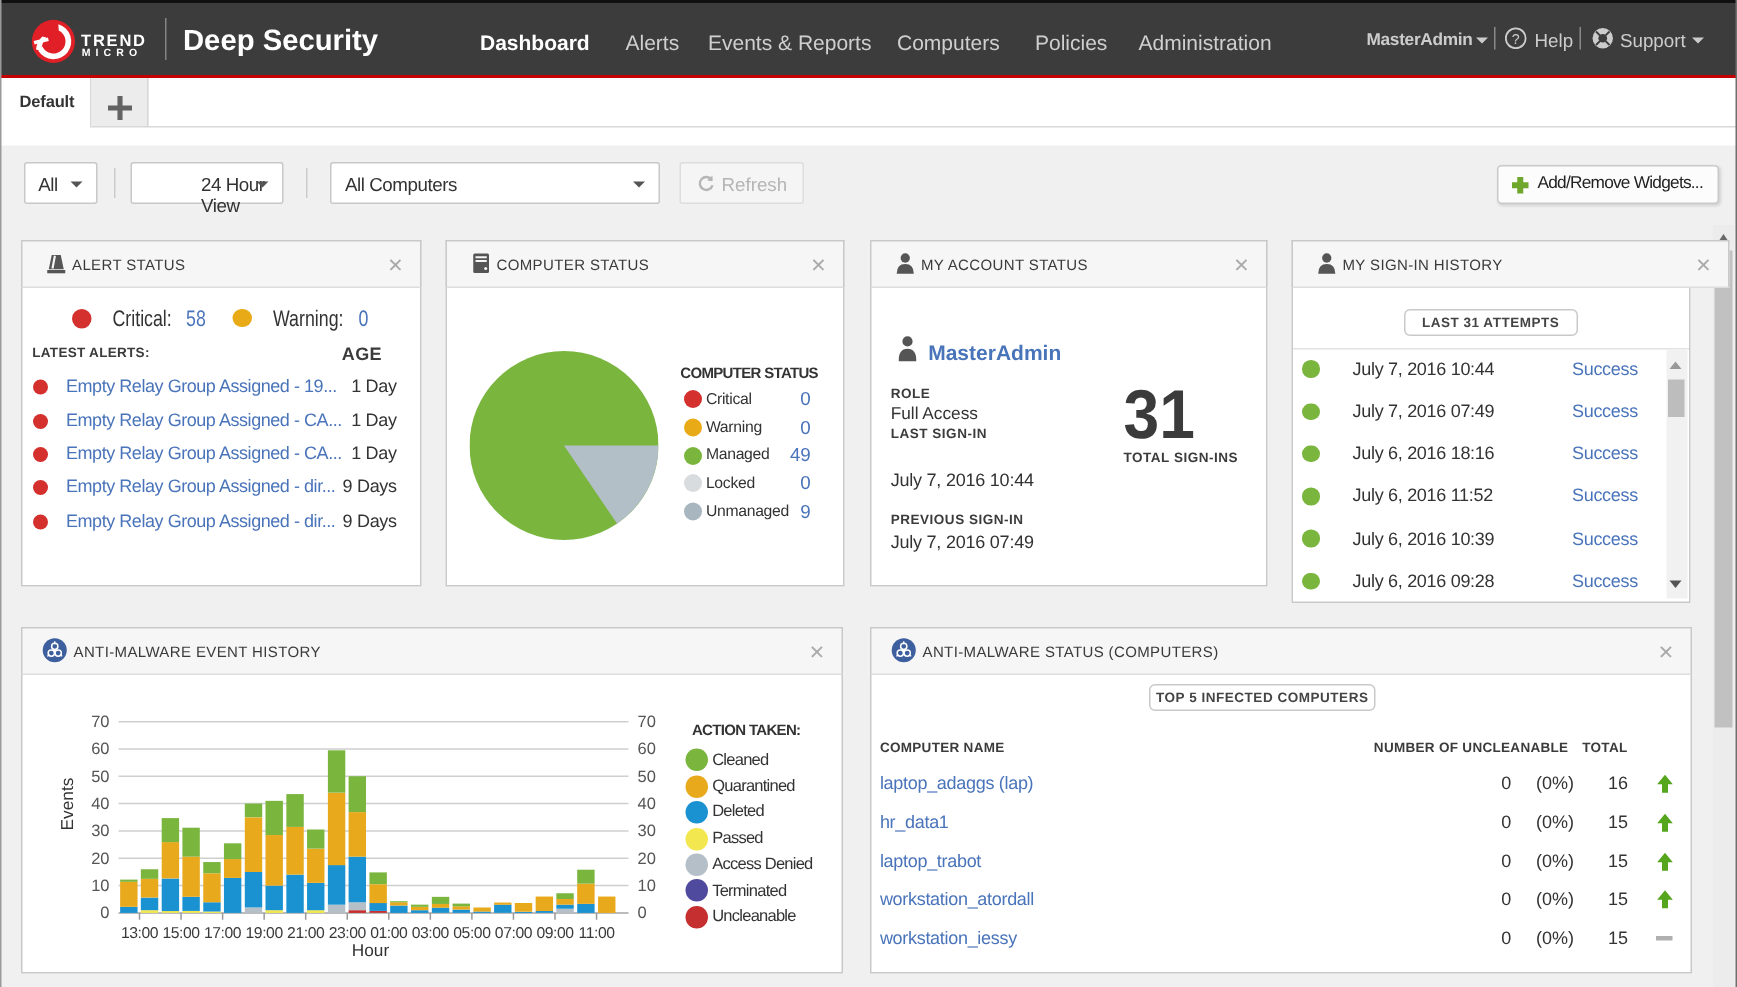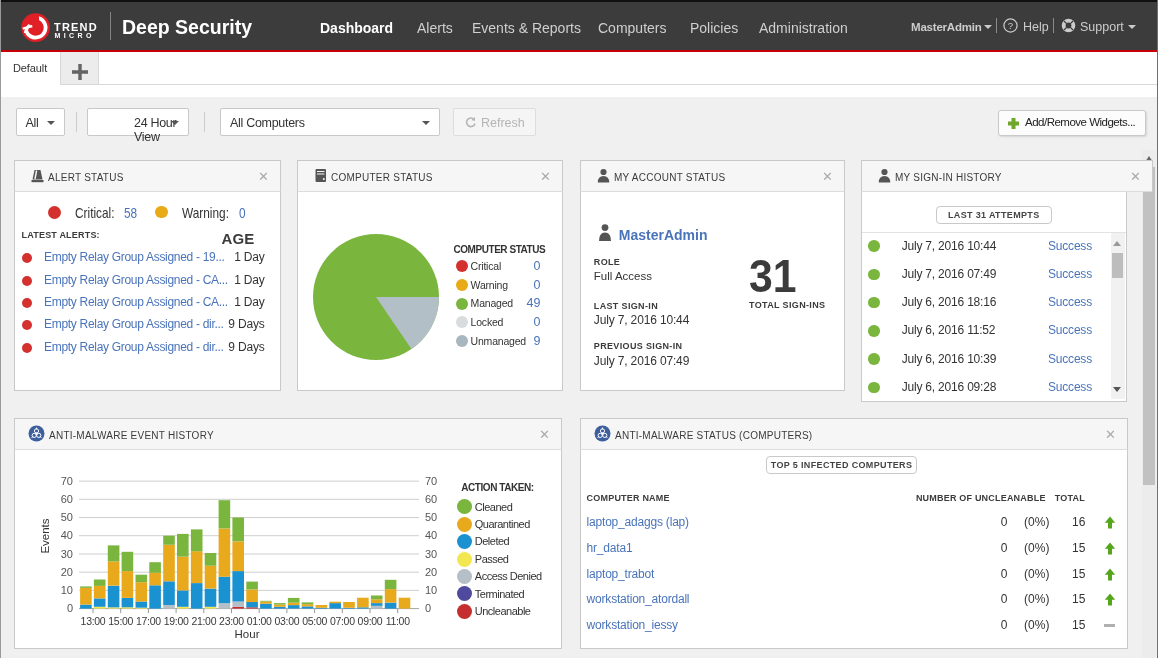--- a/index.html
+++ b/index.html
@@ -10,21 +10,21 @@
 </style></head>
 <body>
 <div class="abs" style="left:0;top:0;width:1158px;height:2px;background:#101010;"></div>
 <div class="abs" style="left:0;top:2px;width:1158px;height:48px;background:#3c3c3c;"></div>
 <div class="abs" style="left:0;top:50px;width:1158px;height:2px;background:#c50005;"></div>
 <div class="abs" style="left:0;top:52px;width:1158px;height:33px;background:#fff;"></div>
 <div class="abs" style="left:0;top:85px;width:1158px;height:12px;background:#fff;"></div>
 <div class="abs" style="left:0;top:97px;width:1158px;height:561px;background:#f0f0f0;"></div>
 <div class="abs" style="left:61px;top:84px;width:1097px;height:1px;background:#d8d8d8;"></div>
 <div class="abs" style="left:0;top:52px;width:61px;height:33px;background:#fff;border-right:1px solid #d8d8d8;"></div>
-<div class="abs" style="left:13px;top:62px;font-size:11px;color:#333;font-weight:normal;letter-spacing:-0.1px;white-space:nowrap;line-height:1.15;">Default</div>
+<div class="abs" style="left:13px;top:62px;font-size:11px;color:#333;font-weight:bold;letter-spacing:-0.1px;white-space:nowrap;line-height:1.15;">Default</div>
 <div class="abs" style="left:61px;top:52px;width:38px;height:32px;background:#ececec;border-right:1px solid #d8d8d8;"><svg width="38" height="32">
       <path d="M19 12 v16 M11 20 h16" stroke="#636363" stroke-width="3.4"></path>
     </svg></div>
 <div class="abs" style="left:0;top:0;width:1px;height:658px;background:#9a9a9a;"></div>
 <div class="abs" style="left:1157px;top:0;width:1px;height:658px;background:#6f6f6f;"></div>
 <div class="abs" style="left:0;top:2px;width:300px;height:48px;">
     <svg width="290" height="48" style="position:absolute;left:0;top:0;">
 <circle cx="35.6" cy="25.6" r="14.4" fill="#e01f26"></circle>
 <path d="M38.88 14.16 A11.9 11.9 0 1 1 25.51 31.91 L28.26 29.02 A8.1 8.1 0 1 0 39.15 18.32 Z" fill="#fff"></path>
 <path d="M24 31 Q24.4 26 28.2 22.3 L30.9 23 Q27.9 26.2 27.6 31.4 Q25.6 31.7 24 31 Z" fill="#fff"></path>
@@ -151,21 +151,21 @@
     <div class="wtitle" style="left:34px;">ANTI-MALWARE STATUS (COMPUTERS)</div>
     <div class="wx" style="right:11px;top:8px;">✕</div>
   </div>
 <div class="abs" style="left:48px;top:205.5px;width:13px;height:13px;background:#d3302e;border-radius:50%;"></div>
 <div class="abs" style="left:74.5px;top:204px;font-size:15px;color:#333;font-weight:normal;letter-spacing:0px;white-space:nowrap;line-height:1.15;transform:scaleX(0.79);transform-origin:left center;">Critical:</div>
 <div class="abs" style="left:123.5px;top:204px;font-size:15px;color:#4a74ba;font-weight:normal;letter-spacing:0px;white-space:nowrap;line-height:1.15;transform:scaleX(0.79);transform-origin:left center;">58</div>
 <div class="abs" style="left:155px;top:205.5px;width:12.5px;height:12.5px;background:#e8ab17;border-radius:50%;"></div>
 <div class="abs" style="left:182px;top:204px;font-size:15px;color:#333;font-weight:normal;letter-spacing:0px;white-space:nowrap;line-height:1.15;transform:scaleX(0.79);transform-origin:left center;">Warning:</div>
 <div class="abs" style="left:239px;top:204px;font-size:15px;color:#4a74ba;font-weight:normal;letter-spacing:0px;white-space:nowrap;line-height:1.15;transform:scaleX(0.79);transform-origin:left center;">0</div>
 <div class="abs" style="left:21.5px;top:229.5px;font-size:9px;color:#3b3b3b;font-weight:bold;letter-spacing:0.2px;white-space:nowrap;line-height:1.15;">LATEST ALERTS:</div>
-<div class="abs" style="right:903.5px;top:229.5px;font-size:15px;color:#3b3b3b;font-weight:bold;letter-spacing:0.2px;white-space:nowrap;line-height:1.15;">AGE</div>
+<div class="abs" style="right:903.5px;top:229.5px;font-size:12px;color:#3b3b3b;font-weight:bold;letter-spacing:0.2px;white-space:nowrap;line-height:1.15;">AGE</div>
 <div class="abs" style="left:21.5px;top:253.10000000000002px;width:10px;height:10px;background:#d3302e;border-radius:50%;"></div>
 <div class="abs" style="left:44px;top:251.10000000000002px;font-size:12px;color:#4a74ba;font-weight:normal;letter-spacing:-0.3px;white-space:nowrap;line-height:1.15;">Empty Relay Group Assigned - 19...</div>
 <div class="abs" style="right:893.5px;top:251.10000000000002px;font-size:12px;color:#333;font-weight:normal;letter-spacing:-0.2px;white-space:nowrap;line-height:1.15;">1 Day</div>
 <div class="abs" style="left:21.5px;top:275.5px;width:10px;height:10px;background:#d3302e;border-radius:50%;"></div>
 <div class="abs" style="left:44px;top:273.5px;font-size:12px;color:#4a74ba;font-weight:normal;letter-spacing:-0.3px;white-space:nowrap;line-height:1.15;">Empty Relay Group Assigned - CA...</div>
 <div class="abs" style="right:893.5px;top:273.5px;font-size:12px;color:#333;font-weight:normal;letter-spacing:-0.2px;white-space:nowrap;line-height:1.15;">1 Day</div>
 <div class="abs" style="left:21.5px;top:297.90000000000003px;width:10px;height:10px;background:#d3302e;border-radius:50%;"></div>
 <div class="abs" style="left:44px;top:295.90000000000003px;font-size:12px;color:#4a74ba;font-weight:normal;letter-spacing:-0.3px;white-space:nowrap;line-height:1.15;">Empty Relay Group Assigned - CA...</div>
 <div class="abs" style="right:893.5px;top:295.90000000000003px;font-size:12px;color:#333;font-weight:normal;letter-spacing:-0.2px;white-space:nowrap;line-height:1.15;">1 Day</div>
 <div class="abs" style="left:21.5px;top:320.3px;width:10px;height:10px;background:#d3302e;border-radius:50%;"></div>
@@ -194,21 +194,21 @@
 <div class="abs" style="left:455.5px;top:335.03999999999996px;width:12px;height:12px;background:#a8b6bf;border-radius:50%;"></div>
 <div class="abs" style="left:470.6px;top:334.53999999999996px;font-size:10.5px;color:#333;font-weight:normal;letter-spacing:-0.2px;white-space:nowrap;line-height:1.15;">Unmanaged</div>
 <div class="abs" style="right:617.5px;top:333.53999999999996px;font-size:12.5px;color:#4a74ba;font-weight:normal;letter-spacing:0px;white-space:nowrap;line-height:1.15;">9</div>
 <svg class="abs" style="left:598.5px;top:224px;" width="12" height="17">
     <circle cx="6" cy="3.6" r="3.4" fill="#555"></circle>
     <path d="M0 17 Q0 8.5 6 8.5 Q12 8.5 12 17 Z" fill="#555"></path>
   </svg>
 <div class="abs" style="left:618.8px;top:226.5px;font-size:14px;color:#4a74ba;font-weight:bold;letter-spacing:0px;white-space:nowrap;line-height:1.15;">MasterAdmin</div>
 <div class="abs" style="left:593.8px;top:256.5px;font-size:9px;color:#3b3b3b;font-weight:bold;letter-spacing:0.35px;white-space:nowrap;line-height:1.15;">ROLE</div>
 <div class="abs" style="left:593.8px;top:269.8px;font-size:11.5px;color:#333;font-weight:normal;letter-spacing:0px;white-space:nowrap;line-height:1.15;">Full Access</div>
-<div class="abs" style="left:593.8px;top:301px;font-size:9px;color:#3b3b3b;font-weight:bold;letter-spacing:0.35px;white-space:nowrap;line-height:1.15;">LAST SIGN-IN</div>
+<div class="abs" style="left:593.8px;top:284px;font-size:9px;color:#3b3b3b;font-weight:bold;letter-spacing:0.35px;white-space:nowrap;line-height:1.15;">LAST SIGN-IN</div>
 <div class="abs" style="left:593.8px;top:313.5px;font-size:12px;color:#333;font-weight:normal;letter-spacing:-0.15px;white-space:nowrap;line-height:1.15;">July 7, 2016 10:44</div>
 <div class="abs" style="left:593.8px;top:341px;font-size:9px;color:#3b3b3b;font-weight:bold;letter-spacing:0.35px;white-space:nowrap;line-height:1.15;">PREVIOUS SIGN-IN</div>
 <div class="abs" style="left:593.8px;top:355px;font-size:12px;color:#333;font-weight:normal;letter-spacing:-0.15px;white-space:nowrap;line-height:1.15;">July 7, 2016 07:49</div>
 <div class="abs" style="left:749px;top:253px;font-size:46px;color:#3b3b3b;font-weight:bold;letter-spacing:0px;white-space:nowrap;line-height:1.15;transform:scaleX(0.93);transform-origin:left center;line-height:1;">31</div>
 <div class="abs" style="left:749px;top:299.8px;font-size:9px;color:#3b3b3b;font-weight:bold;letter-spacing:0.35px;white-space:nowrap;line-height:1.15;">TOTAL SIGN-INS</div>
 <div class="abs" style="left:936px;top:205.5px;width:115.5px;height:18.5px;background:#fff;border:1px solid #c9c9c9;border-radius:4px;">
     <div style="position:absolute;left:0;right:0;top:3.5px;text-align:center;font-size:9px;font-weight:bold;color:#444;letter-spacing:0.35px;">LAST 31 ATTEMPTS</div>
   </div>
 <div class="abs" style="left:862px;top:231.7px;width:264px;height:1px;background:#e2e2e2;"></div>
 <div class="abs" style="left:868px;top:240.2px;width:11.5px;height:11.5px;background:#7ab53e;border-radius:50%;"></div>

